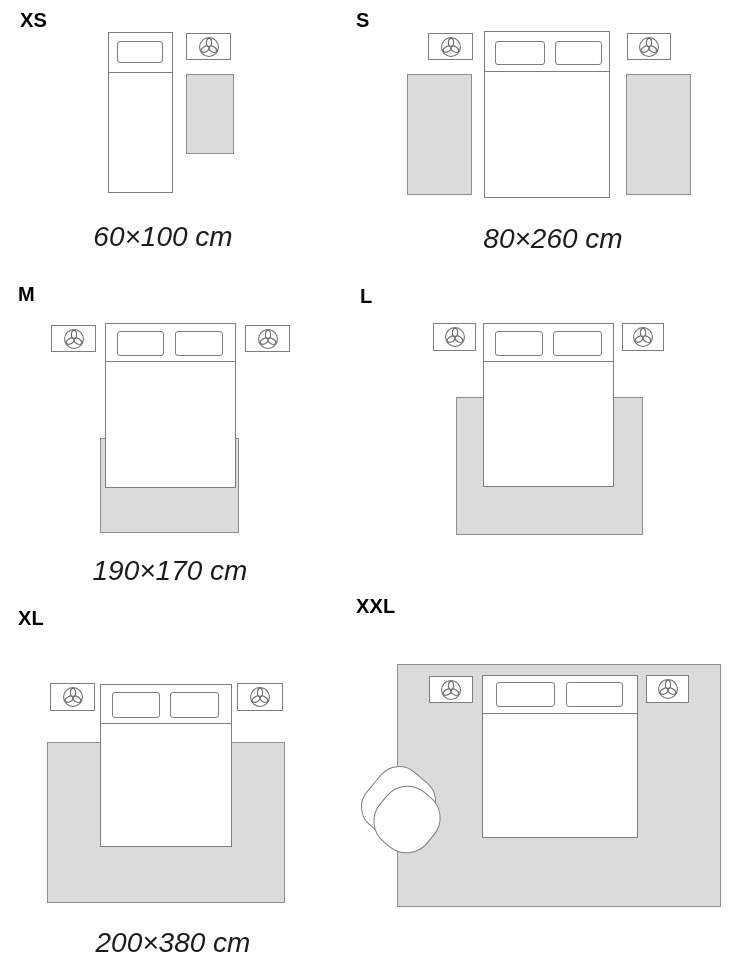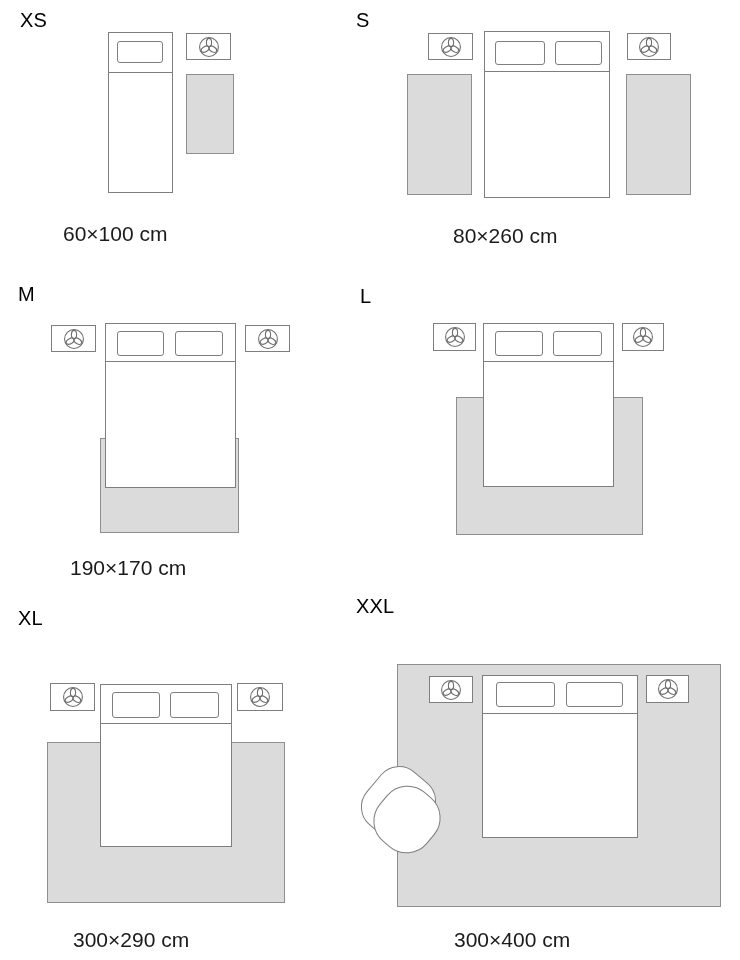--- a/index.html
+++ b/index.html
@@ -8,26 +8,26 @@
     --rug-fill:#dbdbdb;
     --caption:#1b1b1b;
     --label:#000000;
   }
   html,body{margin:0;padding:0;background:#fff;}
   .canvas{
     position:relative;width:740px;height:960px;background:#ffffff;
     font-family:"Liberation Sans", sans-serif;overflow:hidden;
   }
   .label{
-    position:absolute;font-weight:normal;font-size:20px;line-height:1;
+    position:absolute;font-weight:bold;font-size:20px;line-height:1;
     color:var(--label);letter-spacing:.2px;
   }
   .caption{
-    position:absolute;width:200px;text-align:left;font-size:21px;
-    color:var(--caption);line-height:1.1;
+    position:absolute;width:200px;text-align:center;font-size:28px;
+    color:var(--caption);line-height:1.1;font-style:italic;
   }
   .rug{
     position:absolute;background:var(--rug-fill);
     border:1.5px solid var(--rug-border);box-sizing:border-box;z-index:1;
   }
   .bed{
     position:absolute;background:#fff;border:1.4px solid var(--outline);
     box-sizing:border-box;z-index:2;
   }
   .headboard{
@@ -188,21 +188,21 @@
     </svg>
   </div>
 
   <div class="bed" style="left:100px;top:684px;width:132px;height:163px">
     <div class="headboard" style="height:39px">
       <div class="pillow" style="left:11px;top:7px;width:48px;height:26px"></div>
       <div class="pillow" style="left:69px;top:7px;width:49px;height:26px"></div>
     </div>
   </div>
 
-  <div class="caption" style="left:73px;top:928px">300×290 cm</div>
+  <div class="caption" style="left:73px;top:928px">200×380 cm</div>
 
   <div class="label" style="left:356px;top:596px">XXL</div>
 
   <div class="rug" style="left:397px;top:664px;width:324px;height:243px"></div>
 
   <div class="stand" style="left:429px;top:676px;width:44px;height:27px">
     <svg class="plant" width="22" height="22" viewBox="0 0 28 28">
       <circle cx="14" cy="14" r="12"></circle>
       <ellipse cx="14" cy="8.4" rx="3.3" ry="5.4"></ellipse>
       <ellipse cx="14" cy="8.4" rx="3.3" ry="5.4" transform="rotate(120 14 14)"></ellipse>
@@ -221,15 +221,14 @@
   <div class="bed" style="left:482px;top:675px;width:156px;height:163px">
     <div class="headboard" style="height:38px">
       <div class="pillow" style="left:13px;top:6px;width:59px;height:25px"></div>
       <div class="pillow" style="left:83px;top:6px;width:57px;height:25px"></div>
     </div>
   </div>
 
   <div class="chair back" style="left:366px;top:769px;width:65px;height:70px;transform:rotate(40deg)"></div>
   <div class="chair seat" style="left:376px;top:787px;width:62px;height:65px;transform:rotate(40deg)"></div>
 
-  <div class="caption" style="left:454px;top:928px">300×400 cm</div>
 
 </div>
 
 </body></html>

